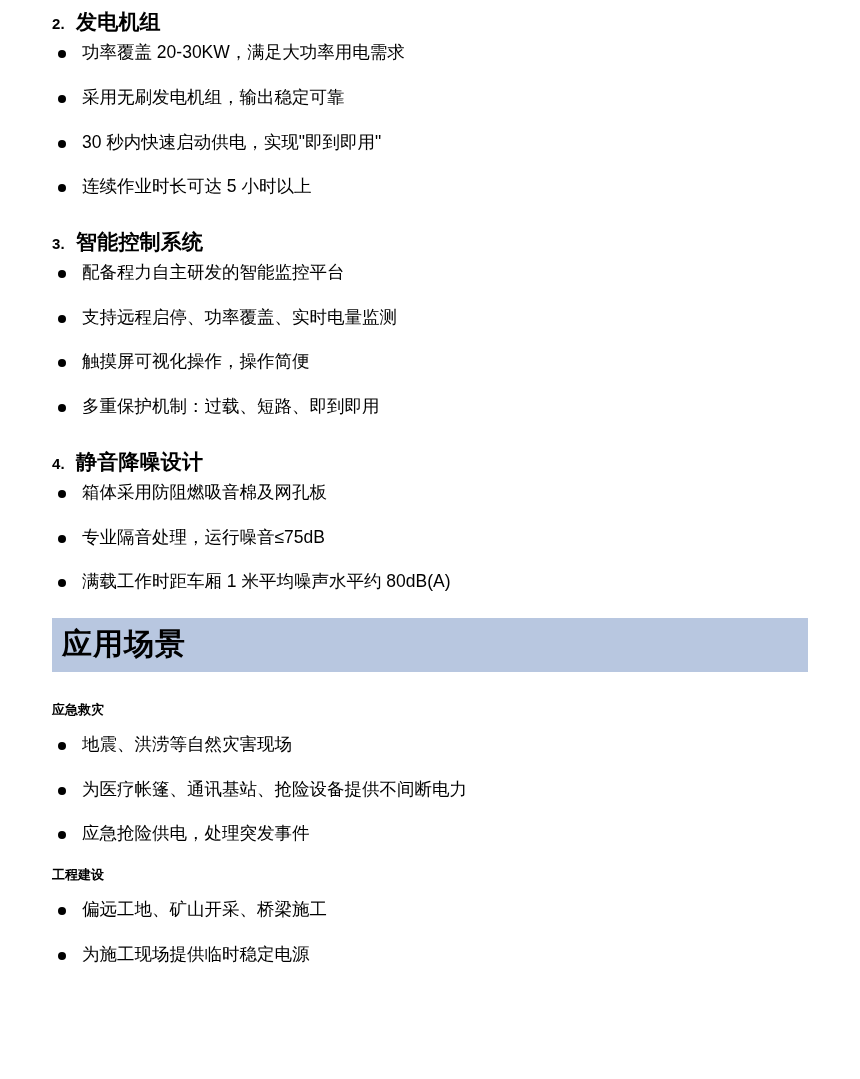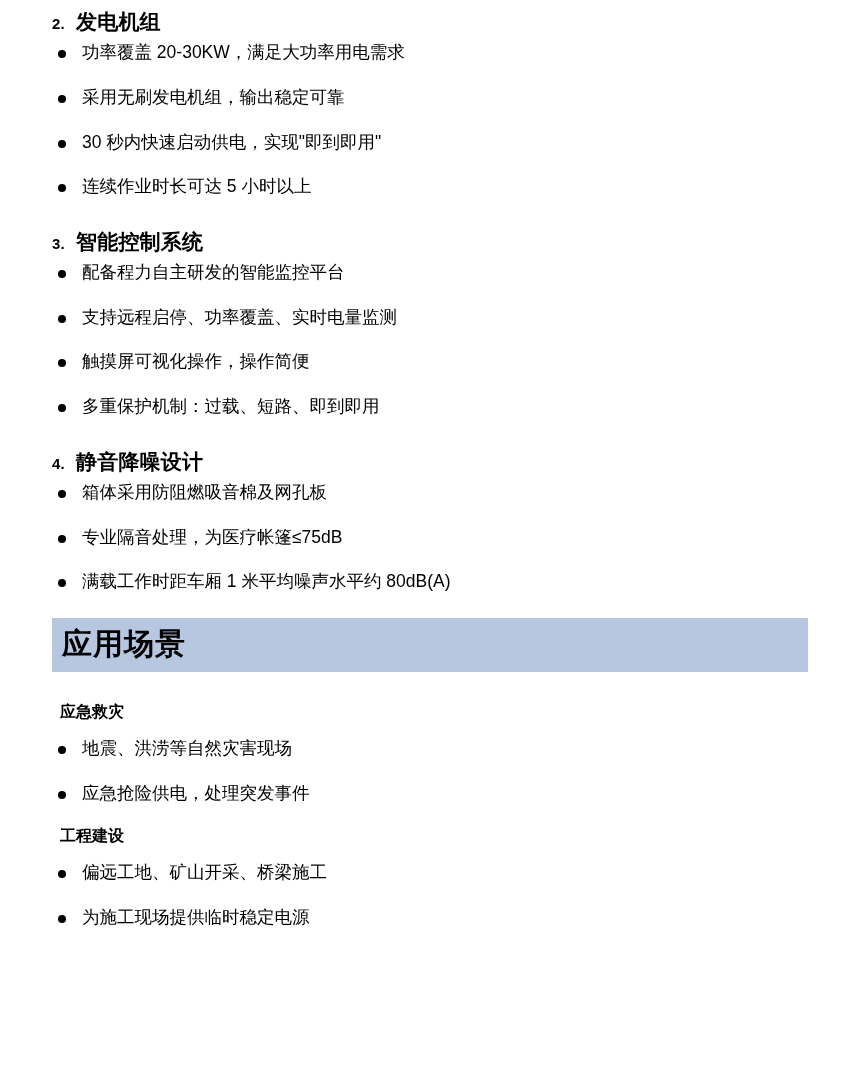--- a/index.html
+++ b/index.html
@@ -81,23 +81,23 @@
     box-sizing: border-box;
   }
   .section-banner .stitle {
     font-size: 30px;
     font-weight: bold;
     line-height: 1.15;
     letter-spacing: 1px;
   }
   
   .sub-heading {
-    font-size: 16px;
+    font-size: 13px;
     font-weight: bold;
-    margin: 0 0 14px 8px;
+    margin: 0 0 14px 0;
     line-height: 1.3;
   }
   .sub-block {
     margin-bottom: 2px;
   }
   .sub-block + .sub-block {
     margin-top: 10px;
   }
 </style>
 </head>
@@ -132,33 +132,34 @@
       </ul>
     </div>
 
     <div class="group last-of-feature">
       <div class="num-heading">
         <span class="num">4.</span>
         <span class="htext">静音降噪设计</span>
       </div>
       <ul class="blist">
         <li>箱体采用防阻燃吸音棉及网孔板</li>
-        <li>专业隔音处理，为医疗帐篷≤75dB</li>
+        <li>专业隔音处理，运行噪音≤75dB</li>
         <li>满载工作时距车厢 1 米平均噪声水平约 80dB(A)</li>
       </ul>
     </div>
 
     <div class="section-banner">
       <div class="stitle">应用场景</div>
     </div>
 
     <div class="sub-block">
       <div class="sub-heading">应急救灾</div>
       <ul class="blist">
         <li>地震、洪涝等自然灾害现场</li>
+        <li>为医疗帐篷、通讯基站、抢险设备提供不间断电力</li>
         <li>应急抢险供电，处理突发事件</li>
       </ul>
     </div>
 
     <div class="sub-block">
       <div class="sub-heading">工程建设</div>
       <ul class="blist">
         <li>偏远工地、矿山开采、桥梁施工</li>
         <li>为施工现场提供临时稳定电源</li>
       </ul>

